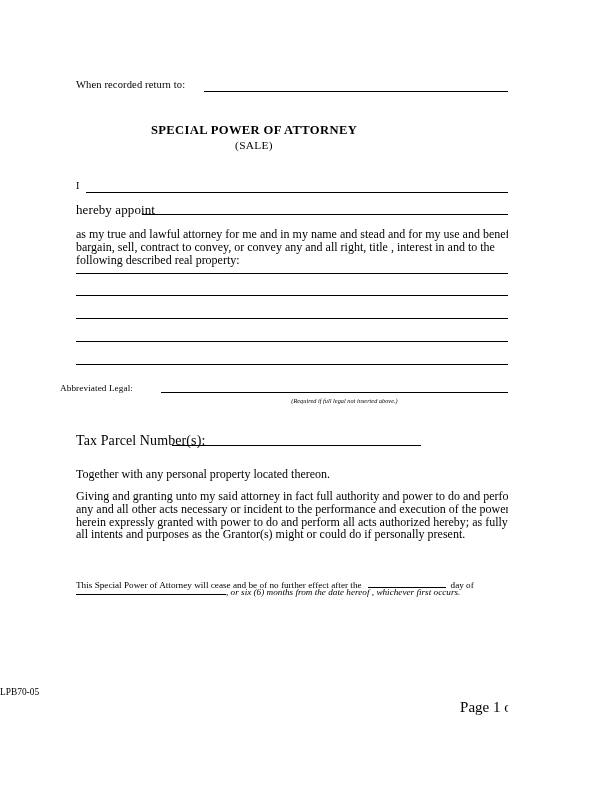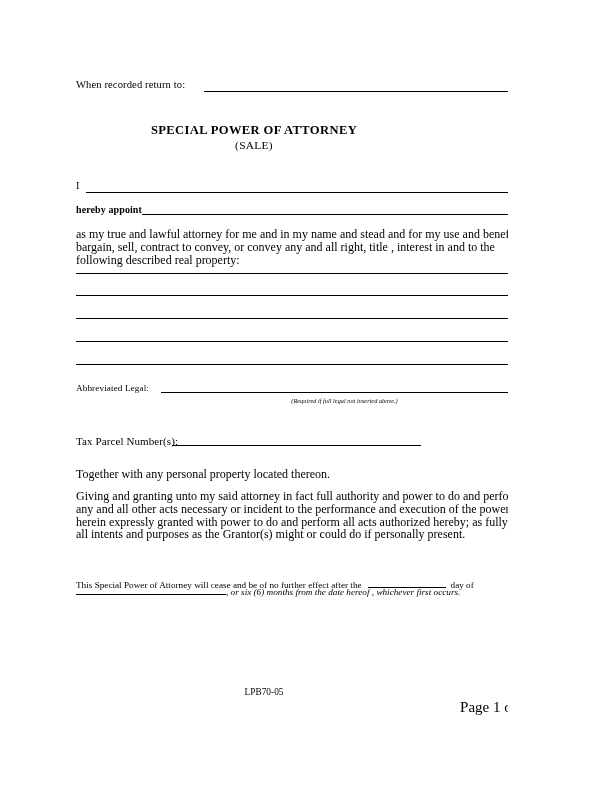--- a/index.html
+++ b/index.html
@@ -68,21 +68,21 @@
     letter-spacing: 0.3px;
   }
 
   
   #grantor-label { left: 76px; top: 180px; font-size: 10.2px; }
   #grantor-rule {
     position: absolute;
     left: 86px; top: 192px; width: 442px;
     height: 0; border-top: 1.4px solid #000;
   }
-  #appoint-label { left: 76px; top: 204px; font-size: 10px; font-weight: bold; }
+  #appoint-label { left: 76px; top: 204px; font-size: 13px; }
   #appoint-rule {
     position: absolute;
     left: 142px; top: 214px; width: 386px;
     height: 0; border-top: 1.4px solid #000;
   }
 
   
   #attorney-clause {
     left: 76px;
     top: 228px;
@@ -92,39 +92,39 @@
   
   .blank-rule {
     position: absolute;
     left: 76px;
     width: 452px;
     height: 0;
     border-top: 1.4px solid #000;
   }
 
   
-  #abbrev-label { left: 76px; top: 382px; font-size: 9.2px; }
+  #abbrev-label { left: 60px; top: 382px; font-size: 9.2px; }
   #abbrev-rule {
     position: absolute;
     left: 161px; top: 392px; width: 367px;
     height: 0; border-top: 1.4px solid #000;
   }
   #abbrev-note {
     position: absolute;
     left: 161px;
     top: 397px;
     width: 367px;
     text-align: center;
     font-size: 6.2px;
     font-style: italic;
     letter-spacing: 0.05px;
   }
 
   
-  #taxparcel-label { left: 76px; top: 435px; font-size: 11px; text-align: center; }
+  #taxparcel-label { left: 76px; top: 435px; font-size: 14px; text-align: center; }
   #taxparcel-rule {
     position: absolute;
     left: 172px; top: 445px; width: 249px;
     height: 0; border-top: 1.4px solid #000;
   }
 
   
   #personal-property { left: 76px; top: 468px; width: 456px; }
   #granting-para { left: 76px; top: 490px; width: 456px; font-family: Liberation Serif, serif; }
 
@@ -158,21 +158,21 @@
     border-bottom: 1.4px solid #000;
     vertical-align: baseline;
   }
 
   
   #footer-form-id {
     position: absolute;
     left: 0;
     top: 687px;
     width: 528px;
-    text-align: center;
+    text-align: left;
     font-size: 9.4px;
   }
   #footer-page-no {
     position: absolute;
     left: 0;
     top: 699px;
     width: 528px;
     text-align: right;
     font-size: 15px;
   }

